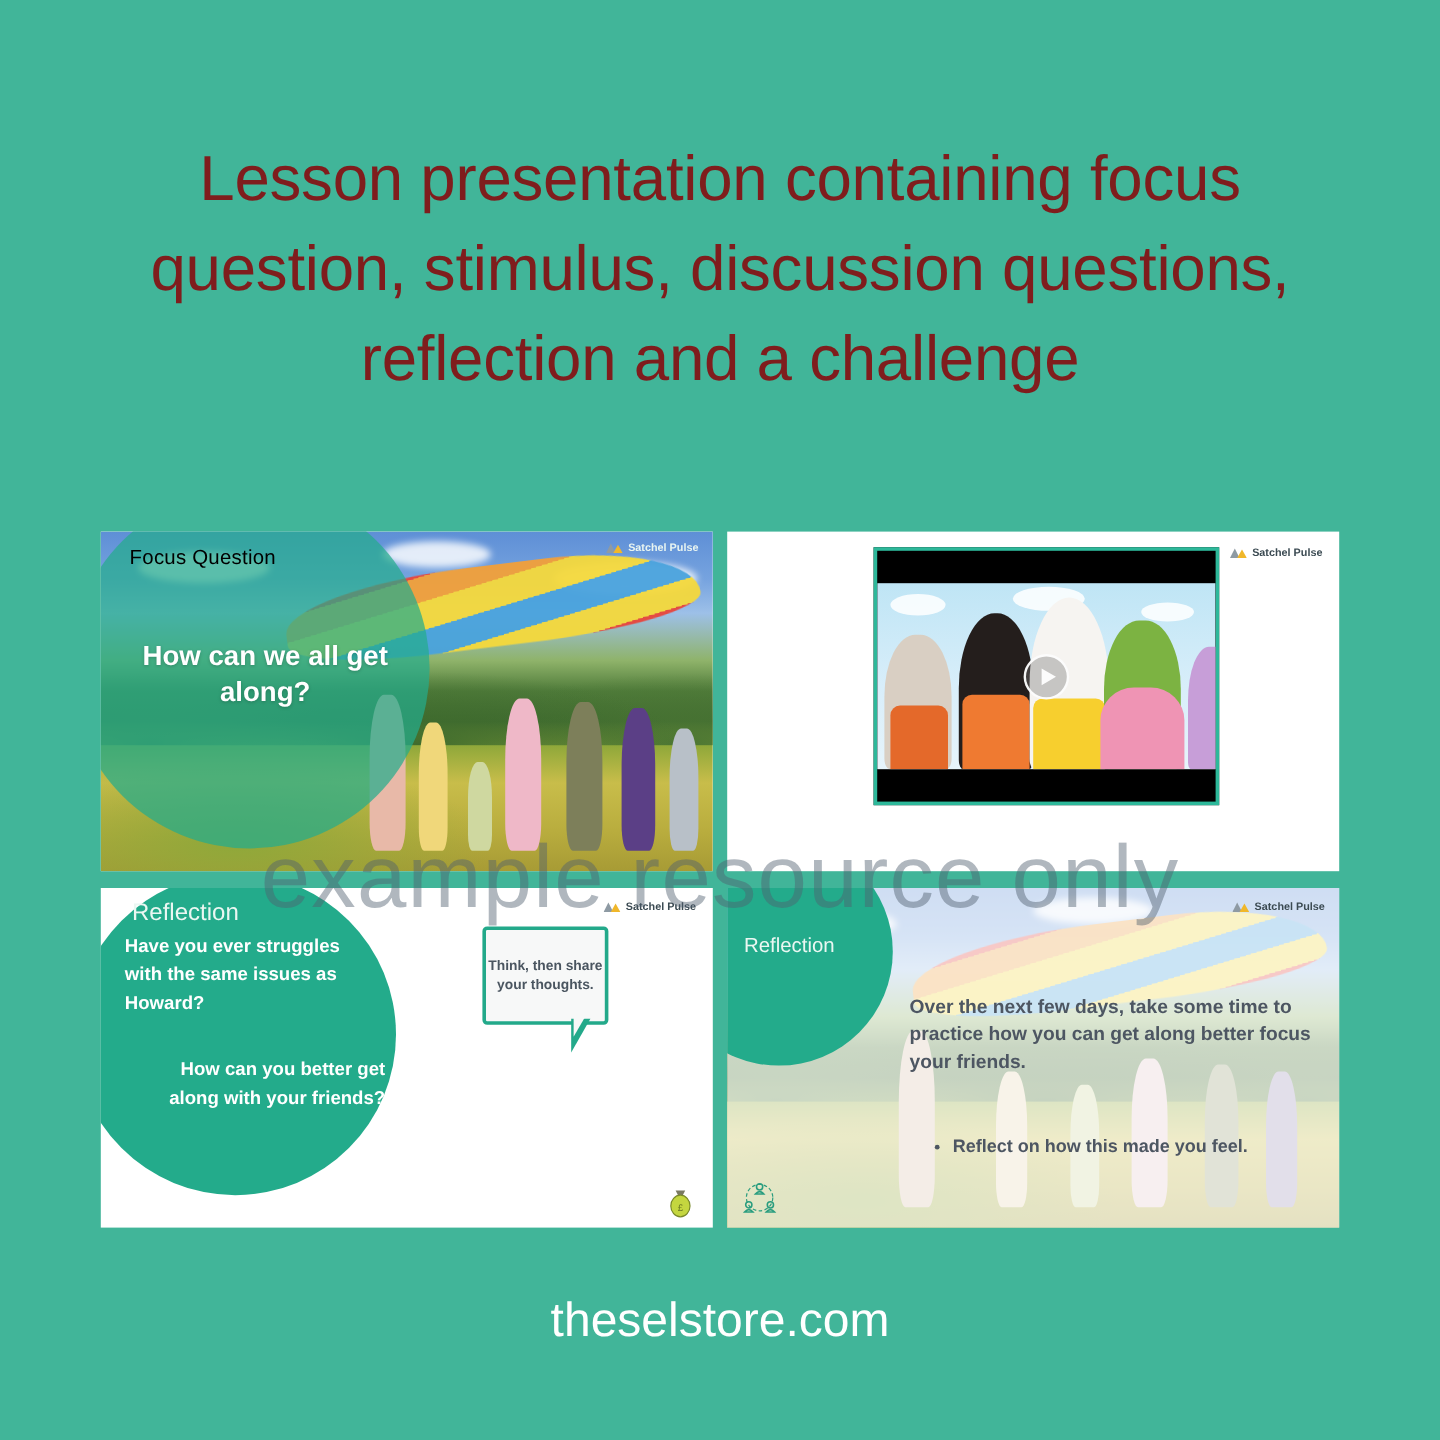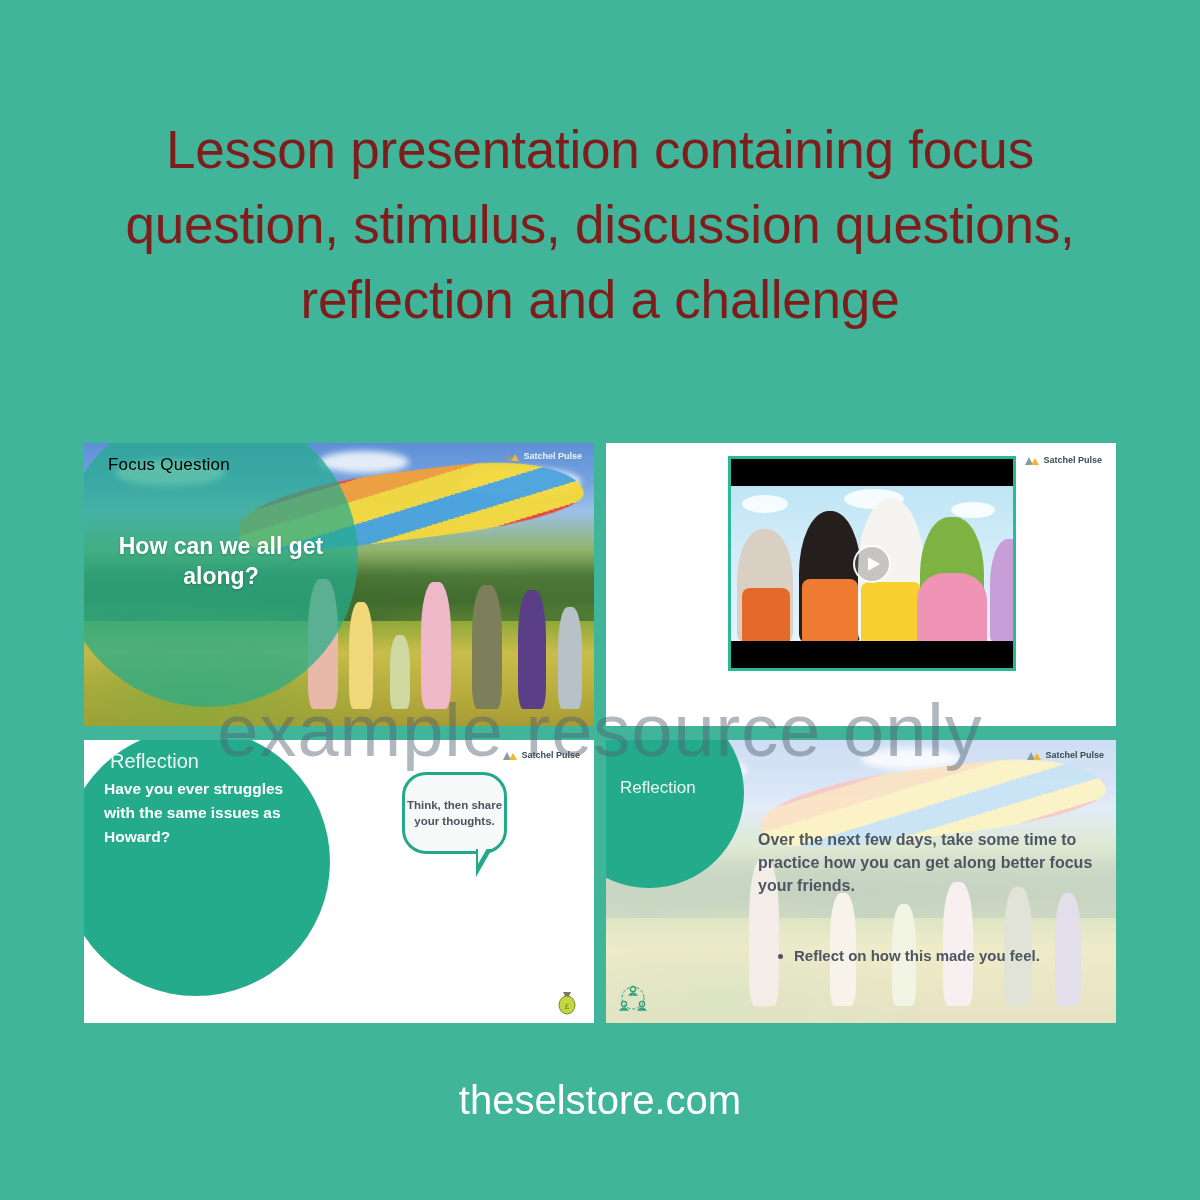--- a/index.html
+++ b/index.html
@@ -141,21 +141,21 @@
     color: #ffffff; font-size: 15.5px; font-weight: 700; line-height: 24px;
   }
   .s3 .q2 {
     position: absolute; left: 32px; top: 140px; width: 205px;
     color: #ffffff; font-size: 15.5px; font-weight: 700; line-height: 24px;
     text-align: right;
   }
   .s3 .logo { right: 14px; top: 10px; }
   .bubble {
     position: absolute; left: 318px; top: 32px; width: 105px; height: 82px;
-    border: 3px solid #23a98a; border-radius: 24px; background: #f7f8f8;
+    border: 3px solid #23a98a; border-radius: 4px; background: #f7f8f8;
     display: flex; align-items: center; justify-content: center;
   }
   .bubble .btxt {
     color: #4a5560; font-size: 11.5px; font-weight: 700; line-height: 16px; text-align: center;
   }
   .bubble .tail {
     position: absolute; right: 12px; bottom: -26px;
     width: 0; height: 0;
     border-left: 16px solid #23a98a;
     border-bottom: 28px solid transparent;
@@ -280,20 +280,21 @@
         <div class="tri"></div>
       </div>
     </div>
 
   </div>
 
   <div class="slide s3">
     <div class="blob"></div>
     <div class="eyebrow">Reflection</div>
     <div class="q1">Have you ever struggles with the same issues as Howard?</div>
+    <div class="q2">How can you better get along with your friends?</div>
 
     <div class="bubble">
       <div class="btxt">Think, then share your thoughts.</div>
       <div class="tail"></div>
     </div>
 
     <svg class="moneybag" width="22" height="26" viewBox="0 0 22 26">
       <path d="M7 3 L15 3 L13 7 L9 7 Z" fill="#7a7a62"></path>
       <ellipse cx="11" cy="16" rx="8" ry="9" fill="#c4d63f" stroke="#7a8a2a" stroke-width="1"></ellipse>
       <text x="11" y="20" font-size="8" text-anchor="middle" fill="#6c7a22" font-family="Liberation Sans, sans-serif">£</text>

